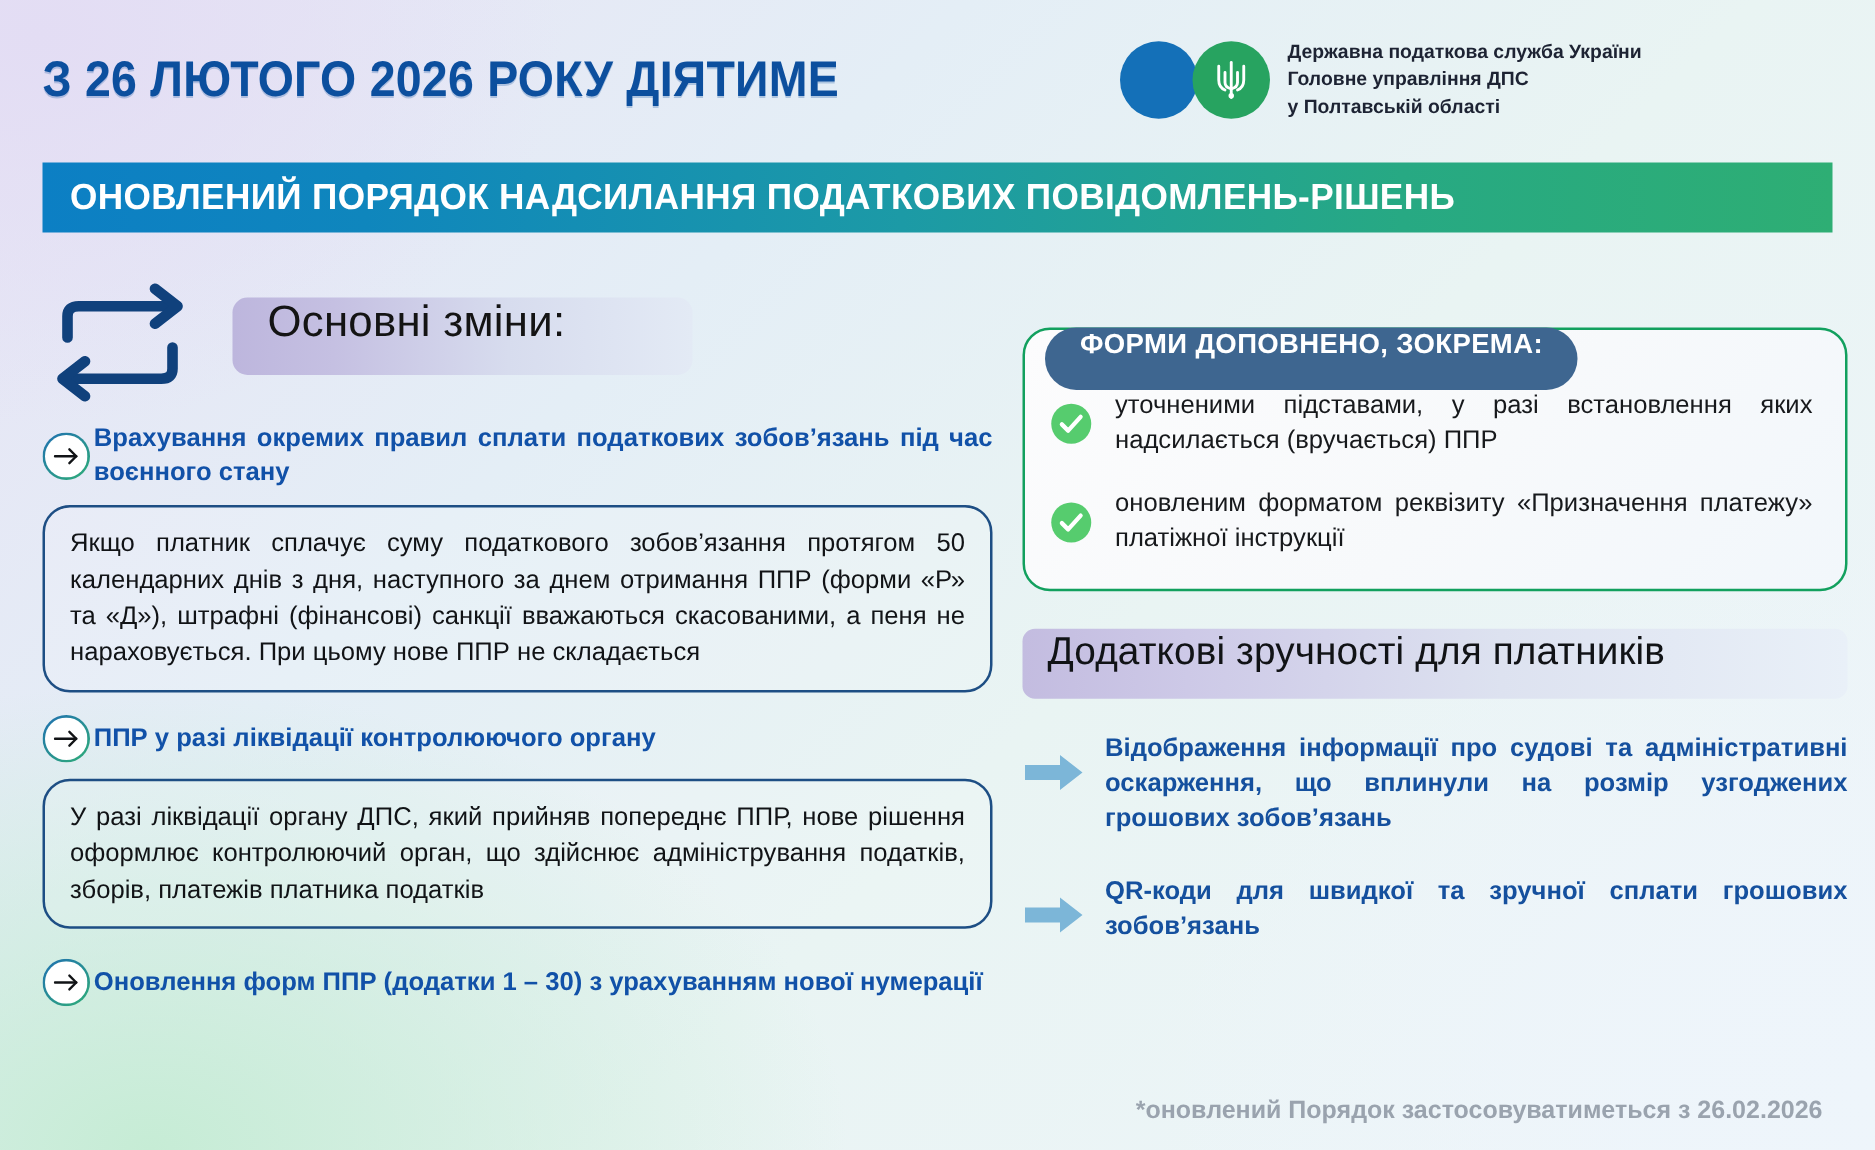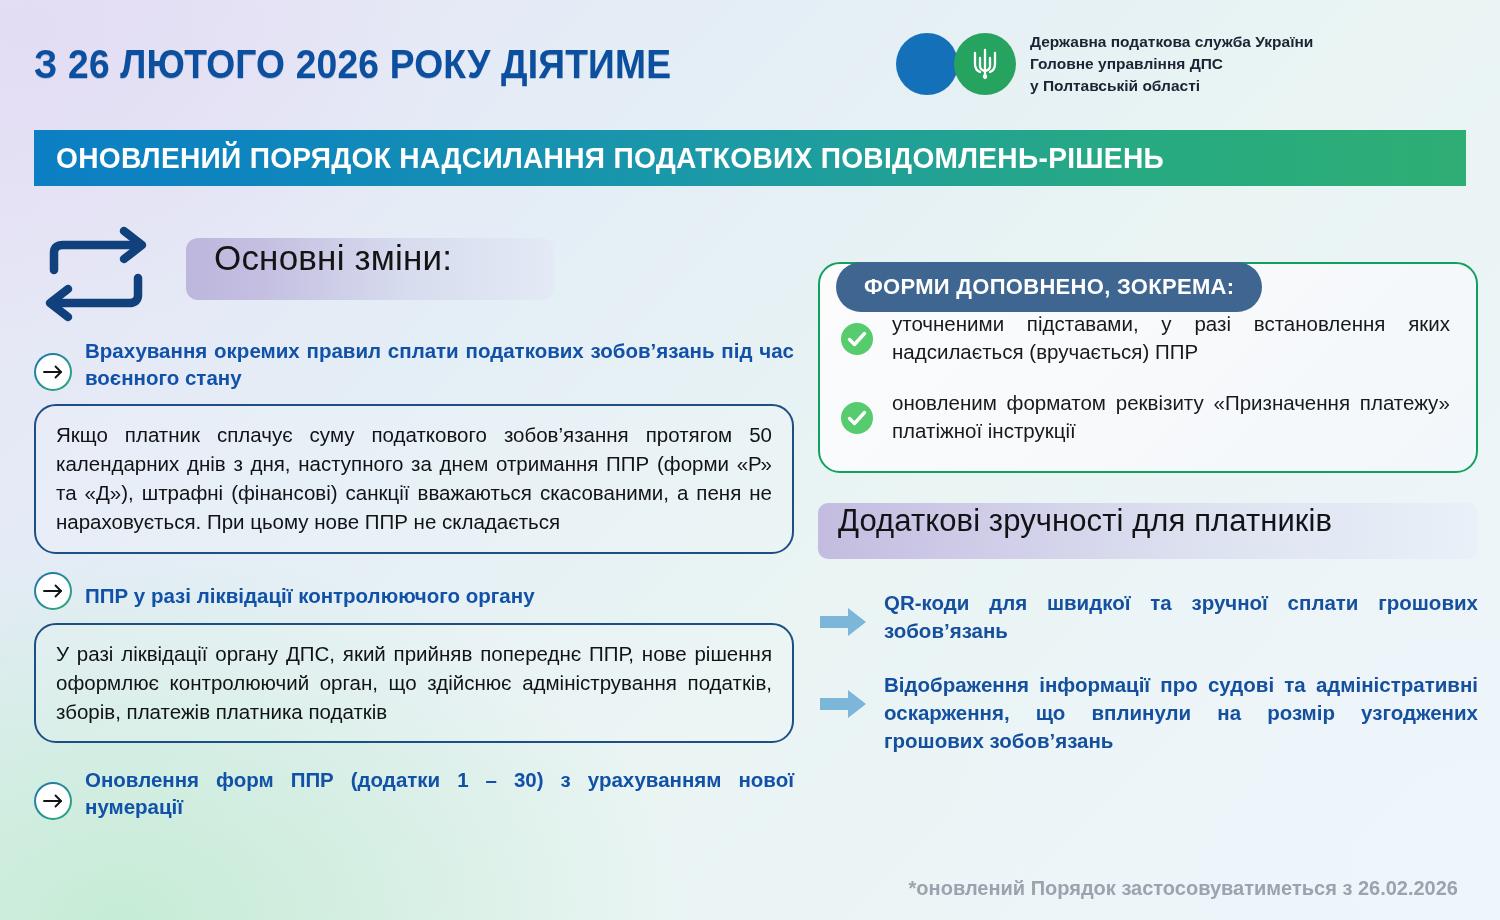--- a/index.html
+++ b/index.html
@@ -62,21 +62,21 @@
   #changes-head { position: relative; height: 100px; }
   #refresh-icon { position: absolute; left: 6px; top: 6px; }
   #changes-pill {
     position: absolute; left: 152px; top: 18px;
     width: 368px; height: 62px; border-radius: 12px;
     background: linear-gradient(90deg, #bdb6dd 0%, #c5c0e2 22%, #d7dcee 60%, #e3eaf5 100%);
     display: flex; align-items: flex-start; padding-left: 28px;
   }
   #changes-pill-text { font-size: 35px; font-weight: 400; color: #141414; letter-spacing: .2px; }
 
-  .bullet-row { display: flex; align-items: flex-end; gap: 13px; margin-top: 16px; }
+  .bullet-row { display: flex; align-items: center; gap: 3px; margin-top: 16px; }
   .bullet-circle {
     flex: 0 0 auto; width: 38px; height: 38px; border-radius: 50%;
     background: #ffffff; margin-top: 2px;
     display: flex; align-items: center; justify-content: center;
     border: 2px solid transparent;
     background-image: linear-gradient(#fff,#fff), linear-gradient(140deg, #1f6fb2, #2fae77);
     background-origin: border-box; background-clip: padding-box, border-box;
   }
   .bullet-text {
     font-size: 20.5px; font-weight: 700; color: #1151a8; line-height: 1.32;
@@ -100,21 +100,21 @@
   #forms-panel { position: relative; }
   #forms-box {
     margin-top: 26px;
     border: 2.4px solid #12a05e; border-radius: 22px;
     background: linear-gradient(135deg, #fcfcfd 0%, #f7f9fb 55%, #f2f7fb 100%);
     padding: 46px 26px 26px 20px;
   }
   #forms-pill {
     position: absolute; left: 18px; top: 0; z-index: 3;
     height: 50px; border-radius: 25px; background: #3e6690;
-    display: flex; align-items: center; padding: 0 28px;
+    display: flex; padding: 0 28px;
   }
   #forms-pill-text { color: #fff; font-size: 22px; font-weight: 700; letter-spacing: .3px; white-space: nowrap; }
 
   .check-row { display: flex; align-items: center; gap: 18px; margin-bottom: 22px; }
   .check-row:last-child { margin-bottom: 0; }
   .check-icon { flex: 0 0 auto; width: 34px; height: 34px; margin-top: 2px; }
   .check-text {
     font-size: 20.5px; color: #17191c; line-height: 1.38;
     text-align: justify; text-align-last: left;
   }
@@ -266,33 +266,33 @@
         <div class="check-text">оновленим форматом реквізиту «Призначення платежу» платіжної інструкції</div>
       </div>
 
     </div>
   </div>
 
   <div id="extras-pill">
     <span id="extras-pill-text">Додаткові зручності для платників</span>
   </div>
 
+  <div class="arrow-row">
+    <span class="fat-arrow">
+      <svg width="48" height="34" viewBox="0 0 48 34">
+        <path d="M0 11 H28 V3 L46 17 L28 31 V23 H0 Z" fill="#7cb6d8"></path>
+      </svg>
+    </span>
+    <div class="arrow-text">Відображення інформації про судові та адміністративні оскарження, що вплинули на розмір узгоджених грошових зобов’язань</div>
+  </div>
+
   <div class="arrow-row" style="margin-top:30px;">
     <span class="fat-arrow">
       <svg width="48" height="34" viewBox="0 0 48 34">
         <path d="M0 11 H28 V3 L46 17 L28 31 V23 H0 Z" fill="#7cb6d8"></path>
       </svg>
     </span>
     <div class="arrow-text">QR-коди для швидкої та зручної сплати грошових зобов’язань</div>
   </div>
 
-  <div class="arrow-row">
-    <span class="fat-arrow">
-      <svg width="48" height="34" viewBox="0 0 48 34">
-        <path d="M0 11 H28 V3 L46 17 L28 31 V23 H0 Z" fill="#7cb6d8"></path>
-      </svg>
-    </span>
-    <div class="arrow-text">Відображення інформації про судові та адміністративні оскарження, що вплинули на розмір узгоджених грошових зобов’язань</div>
-  </div>
-
   <div id="footnote">*оновлений Порядок застосовуватиметься з 26.02.2026</div>
 
 </div>
 
 </body></html>

